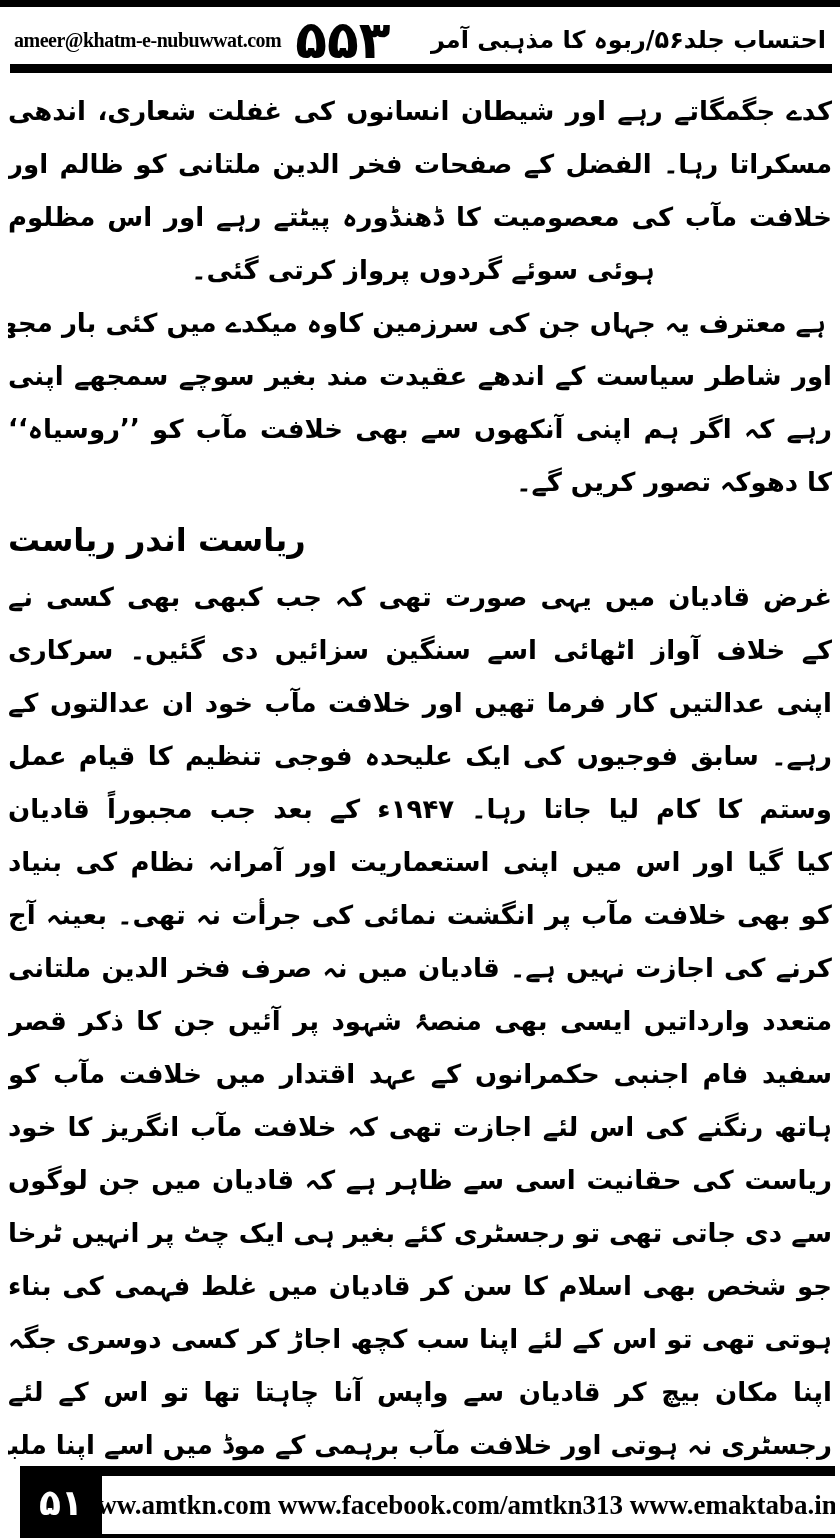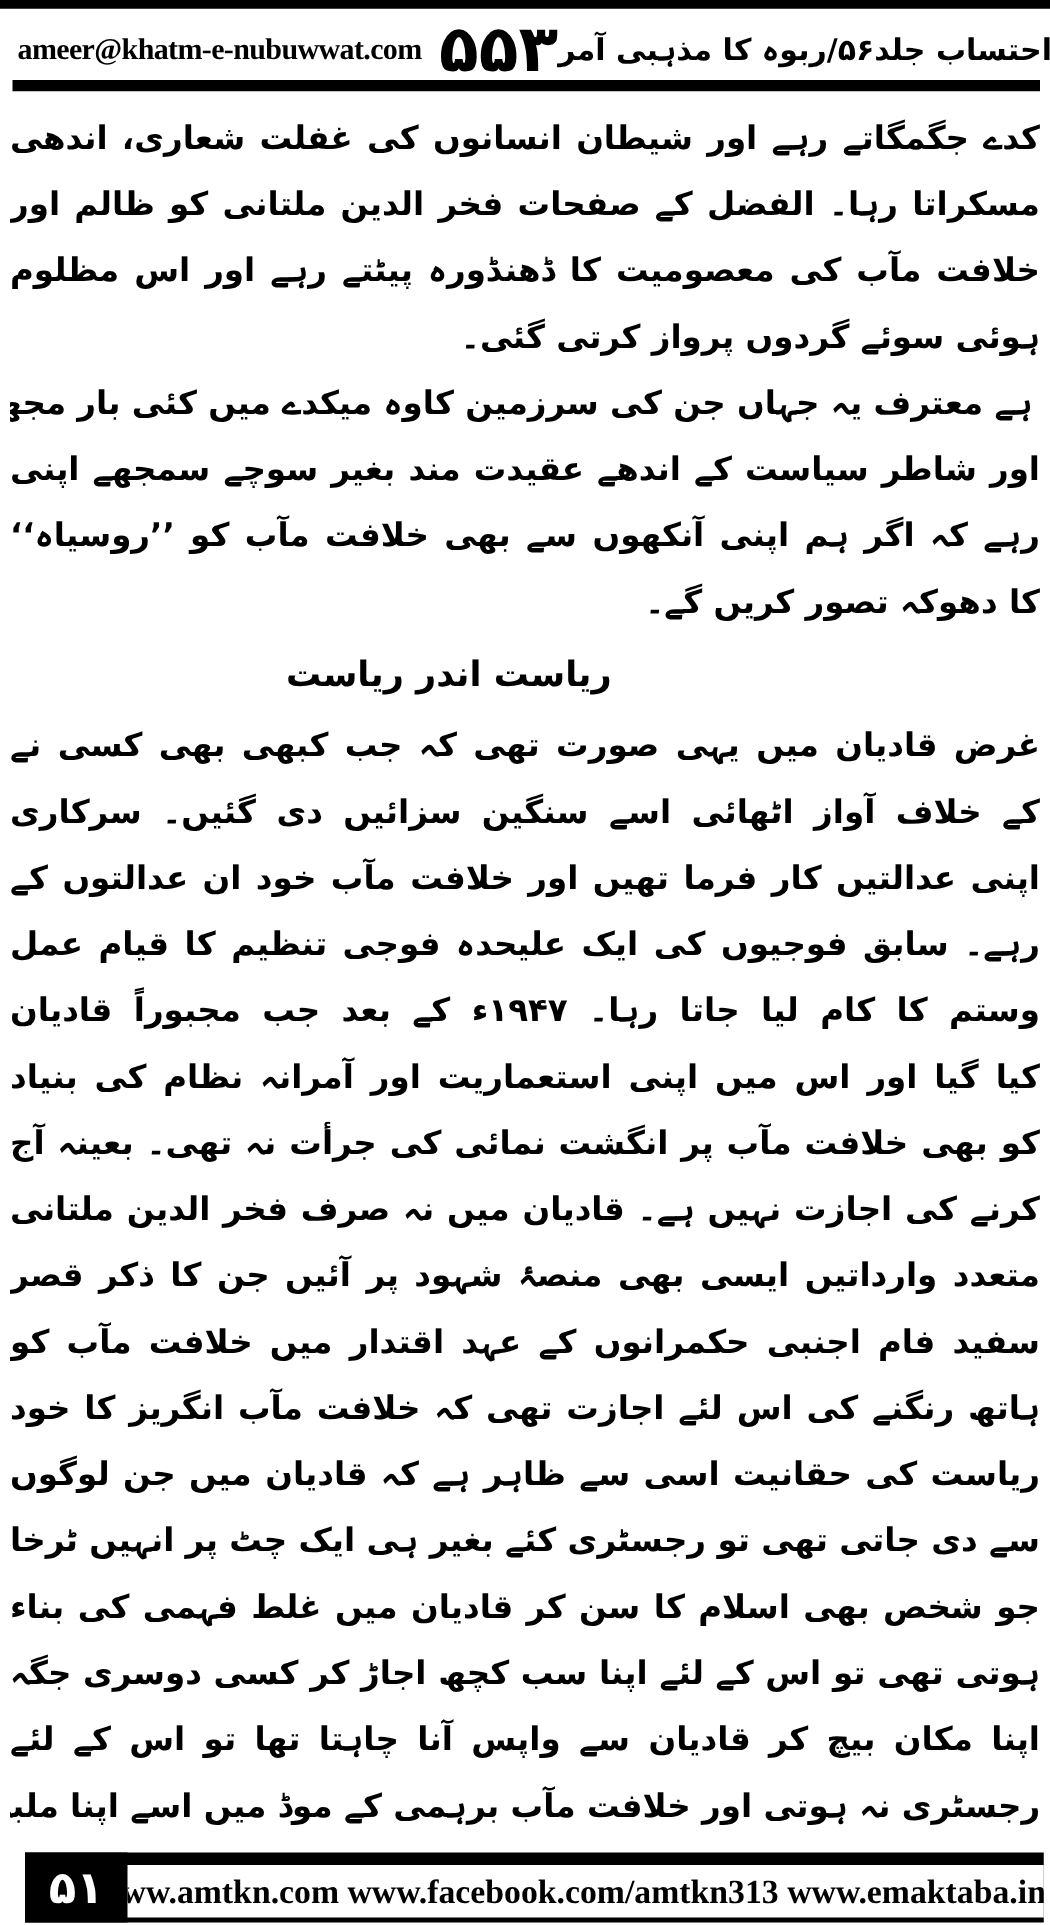--- a/index.html
+++ b/index.html
@@ -29,21 +29,21 @@
     align-items: center;
   }
   .header-left {
     display: flex;
     align-items: center;
     gap: 14px;
   }
   .header-email {
     font-family: "Liberation Serif", serif;
     font-weight: bold;
-    font-size: 24px;
+    font-size: 20px;
     letter-spacing: -0.5px;
     white-space: nowrap;
   }
   .header-pagenum {
     font-family: "DejaVu Sans", sans-serif;
     font-weight: bold;
     font-size: 52px;
     line-height: 40px;
     direction: rtl;
     white-space: nowrap;
@@ -72,45 +72,45 @@
   .line {
     height: 53px;
     overflow: hidden;
     white-space: nowrap;
   }
   .line.j {
     white-space: normal;
     text-align: justify;
     text-align-last: justify;
   }
-  .line.endleft   { text-align: right;  padding-left: 6px;  }
+  .line.endleft   { text-align: center;  padding-left: 6px;  }
   .line.endleft2  { text-align: right;  padding-left: 95px; }
   .line.endleft3  { text-align: left;  padding-left: 55px; }
   .verse {
     height: 53px;
     display: flex;
     justify-content: space-between;
     align-items: center;
     padding: 0 6px;
     overflow: hidden;
   }
   .verse span { white-space: nowrap; }
   .section-heading {
     height: 62px;
     line-height: 62px;
-    text-align: center;
+    text-align: left;
     padding-right: 122px;
-    font-size: 28px;
+    font-size: 32px;
     overflow: hidden;
   }
   
   .footer {
     position: absolute;
     left: 20px; right: 5px; bottom: 2px;
-    height: 56px;
+    height: 72px;
     background: #000000;
     display: flex;
     align-items: stretch;
   }
   .footer-num {
     width: 82px;
     background: #000000;
     color: #ffffff;
     display: flex;
     align-items: center;

